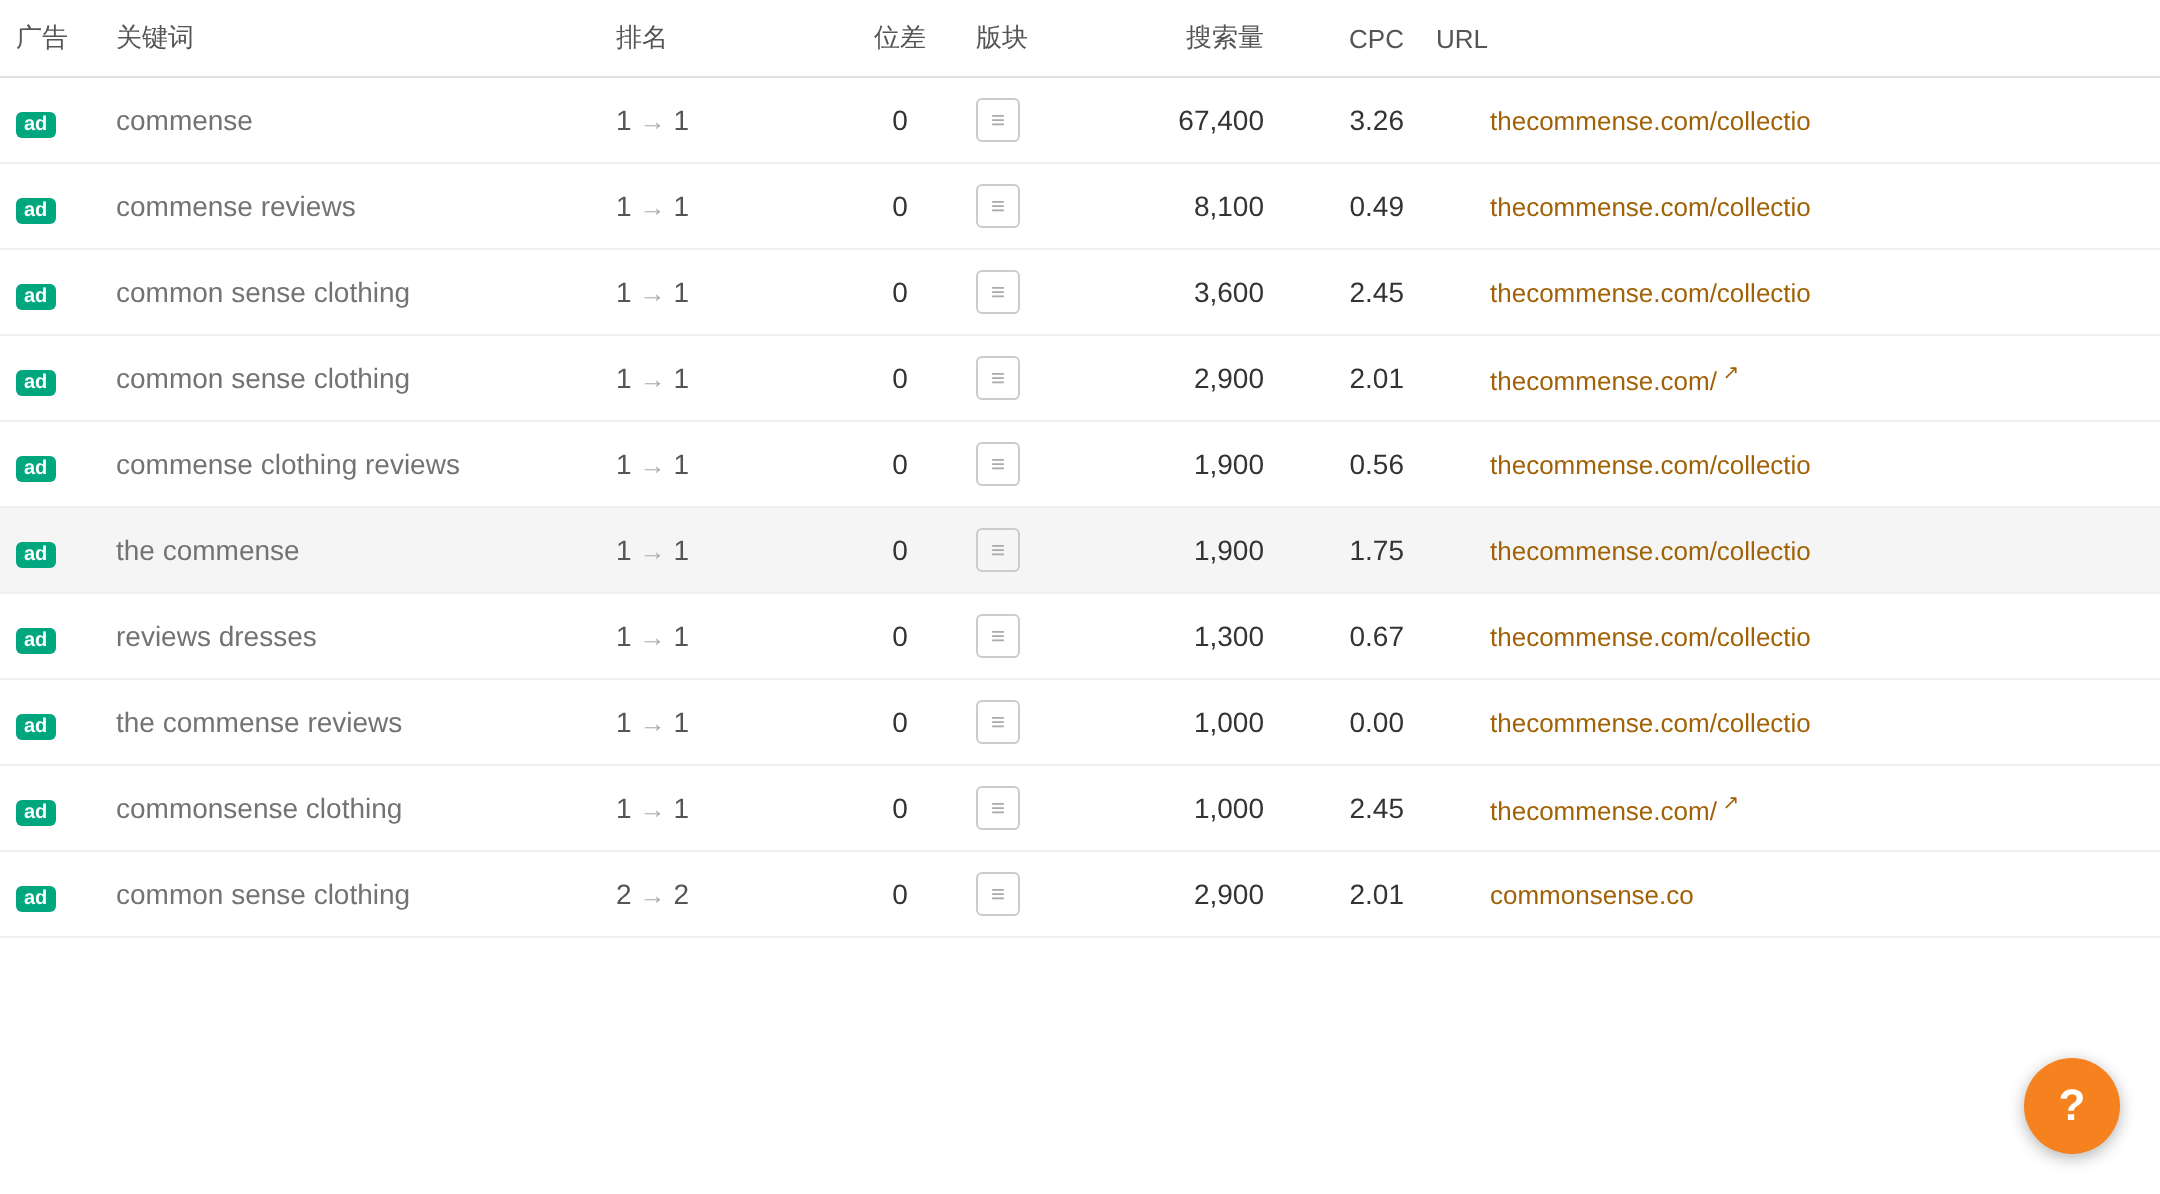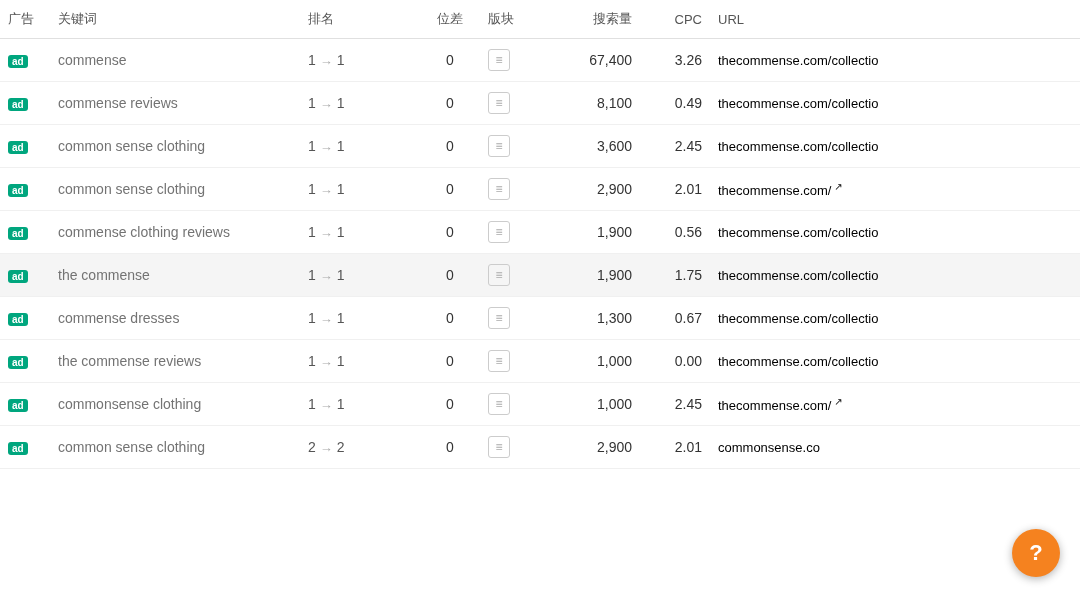--- a/index.html
+++ b/index.html
@@ -67,23 +67,24 @@
       align-items: center;
       justify-content: center;
       width: 22px;
       height: 22px;
       border: 1px solid #ccc;
       border-radius: 3px;
       color: #aaa;
       font-size: 12px;
     }
     .url-link {
-      color: #000000;
+      color: #a16207;
       text-decoration: none;
       font-size: 13px;
+      margin-left: 27px;
     }
     .external-icon {
       font-size: 10px;
       vertical-align: super;
     }
     .col-ad { width: 50px; text-align: left; }
     .col-kw { width: 250px; }
     .col-rank { width: 120px; }
     .col-diff { width: 60px; text-align: center; }
     .col-block { width: 60px; }
@@ -218,21 +219,21 @@
           </div>
         </td>
         <td class="col-diff">0</td>
         <td class="col-block"><span class="block-icon">≡</span></td>
         <td class="col-search">1,900</td>
         <td class="col-cpc">1.75</td>
         <td class="col-url"><a class="url-link" href="#">thecommense.com/collectio</a></td>
       </tr>
       <tr>
         <td class="col-ad"><span class="ad-badge">ad</span></td>
-        <td class="col-kw"><a class="keyword-link" href="#">commense dresses</a></td>
+        <td class="col-kw"><a class="keyword-link" href="#">reviews dresses</a></td>
         <td class="col-rank">
           <div class="rank-cell">
             <span>1</span>
             <span class="arrow">→</span>
             <span>1</span>
           </div>
         </td>
         <td class="col-diff">0</td>
         <td class="col-block"><span class="block-icon">≡</span></td>
         <td class="col-search">1,300</td>

